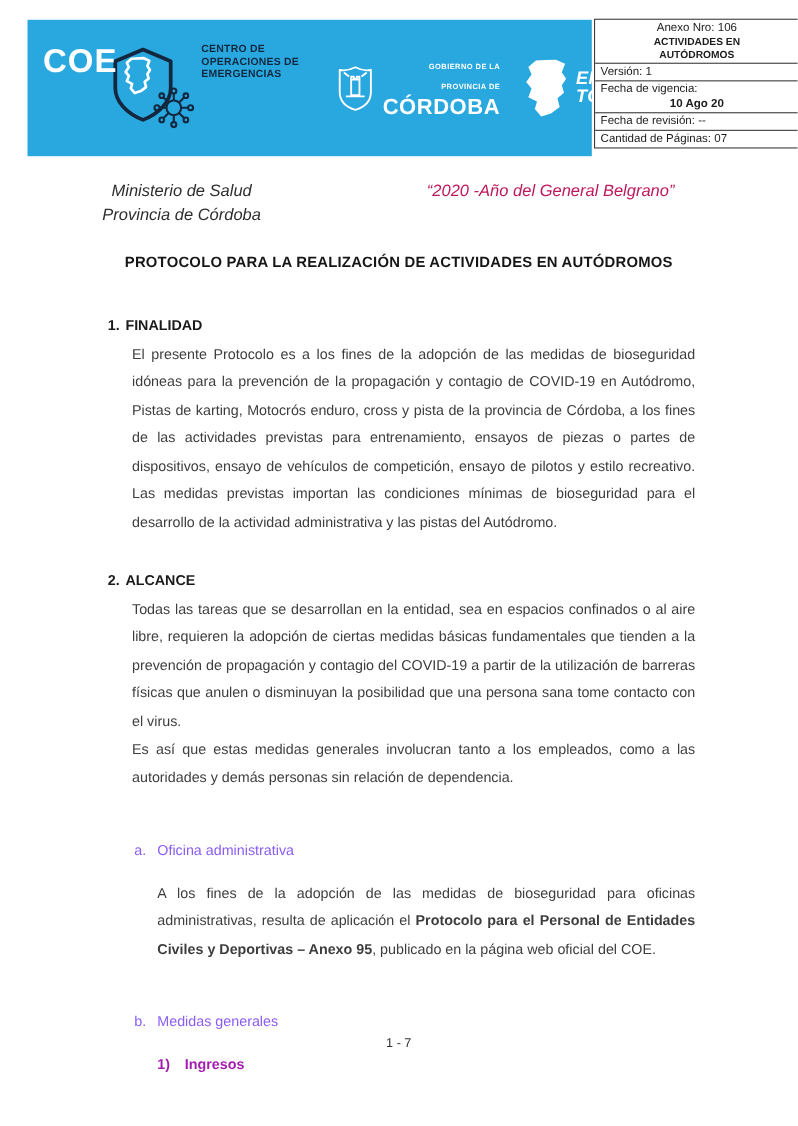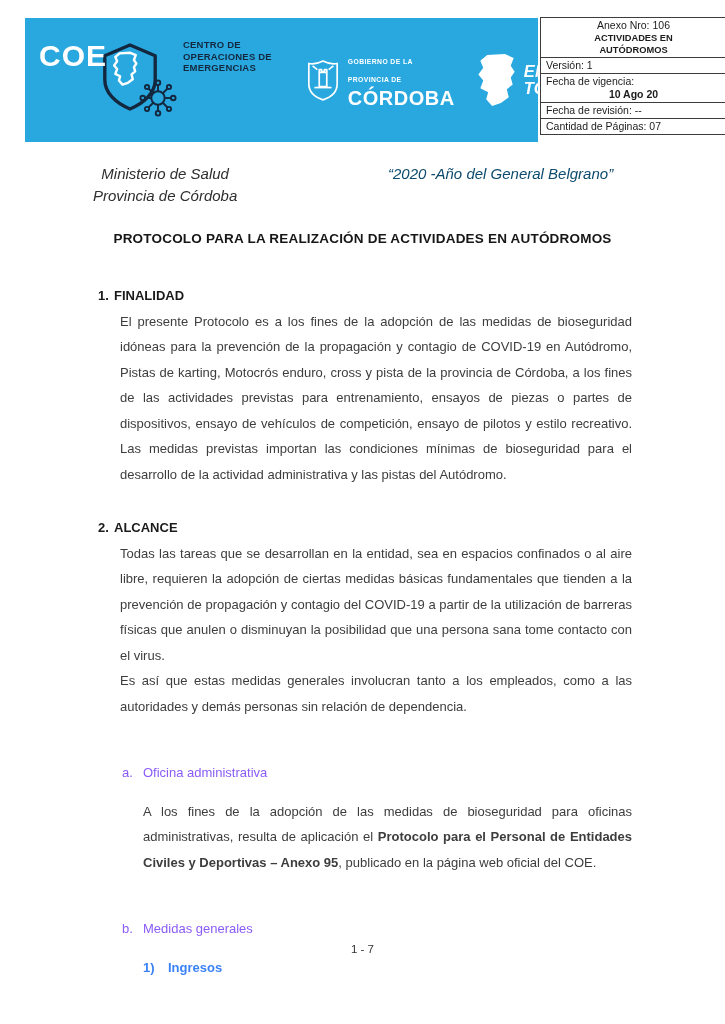--- a/index.html
+++ b/index.html
@@ -20,21 +20,21 @@
     margin-right:-8px;position:relative;z-index:2;
   }
   .coe-emblem{position:relative;width:72px;height:82px;flex:0 0 auto;}
   .coe-emblem .shield{position:absolute;left:0;top:2px;}
   .coe-emblem .virus{position:absolute;right:-8px;bottom:2px;}
   .coe-label{
     margin-left:12px;font-size:9.5px;line-height:11.5px;font-weight:bold;
     color:#13283f;letter-spacing:.2px;
   }
   .gov-group{display:flex;align-items:center;margin-left:34px;flex:0 0 auto;}
-  .gov-text{margin-left:8px;color:#ffffff;}
+  .gov-text{margin-left:8px;color:#ffffff;text-align:right;}
   .gov-small{font-size:6.8px;line-height:7.5px;font-weight:bold;letter-spacing:.4px;}
   .gov-name{font-size:20px;font-weight:800;letter-spacing:.5px;margin-top:1px;}
   .stripe-divider{
     width:4px;height:54px;margin:0 11px;border-radius:2px;
     background:linear-gradient(to bottom,
       #e03a2f 0%,#e03a2f 34%,
       #f2c500 34%,#f2c500 67%,
       #4caf35 67%,#4caf35 100%);
   }
   .campaign{display:flex;align-items:center;flex:0 0 auto;}
@@ -52,41 +52,41 @@
   .meta-row:first-child{border-top:none;}
   .meta-row .center{text-align:center;display:block;}
   .meta-row .small-bold{font-weight:bold;font-size:9.3px;line-height:12px;}
   
   .ministry{
     position:absolute;top:163px;left:93px;font-style:italic;font-size:15px;
     line-height:22px;color:#2e2e2e;text-align:center;
   }
   .year-motto{
     position:absolute;top:165px;left:388px;font-style:italic;font-size:15px;
-    color:#0c4a6e;
+    color:#be185d;
   }
   
   .doc-title{
     position:absolute;top:231px;left:0;width:100%;text-align:center;
     font-size:13.5px;font-weight:bold;color:#161616;letter-spacing:.2px;
     text-underline-offset:2px;
   }
   
   .content{
     position:absolute;top:283px;left:98px;width:534px;
     font-size:13px;line-height:25.5px;color:#3d3d3d;
   }
   .sec-heading{font-weight:bold;color:#1a1a1a;margin:0;}
   .sec-heading .num{display:inline-block;min-width:16px;}
   .para{margin:0 0 0 22px;text-align:justify;}
   .gap-md{height:28px;}
   .sub-heading{font-weight:normal;color:#8b5cf6;margin-left:24px;}
   .sub-heading .letter{display:inline-block;min-width:21px;}
   .sub-para{margin:0 0 0 45px;text-align:justify;}
-  .subsub-heading{font-weight:bold;color:#3b82f6;margin-left:45px;}
+  .subsub-heading{font-weight:bold;color:#a21caf;margin-left:45px;}
   .subsub-heading .num{display:inline-block;min-width:25px;}
   
   .page-number{
     position:absolute;top:943px;left:0;width:100%;text-align:center;
     font-size:11.5px;color:#333;
   }
 </style>
 </head>
 <body>
 

